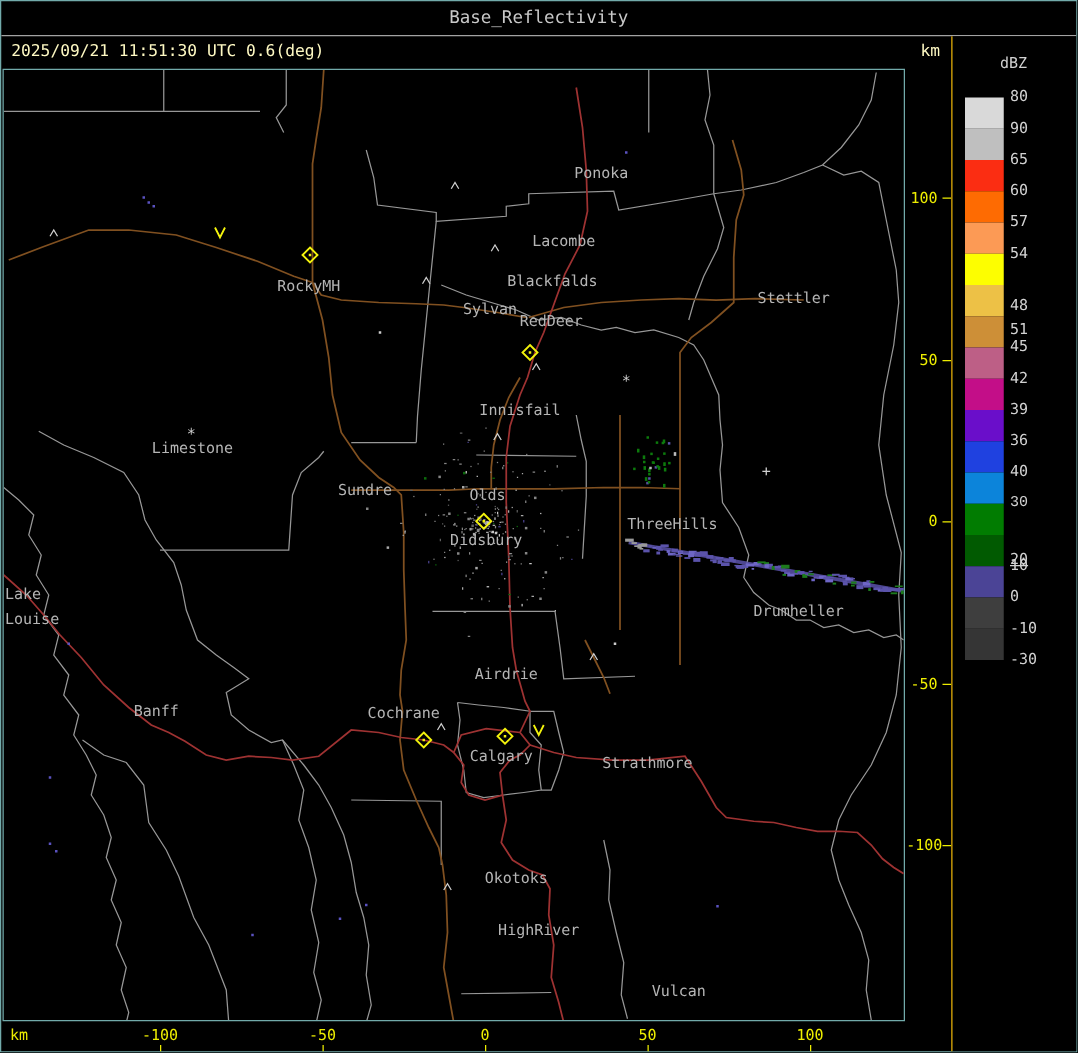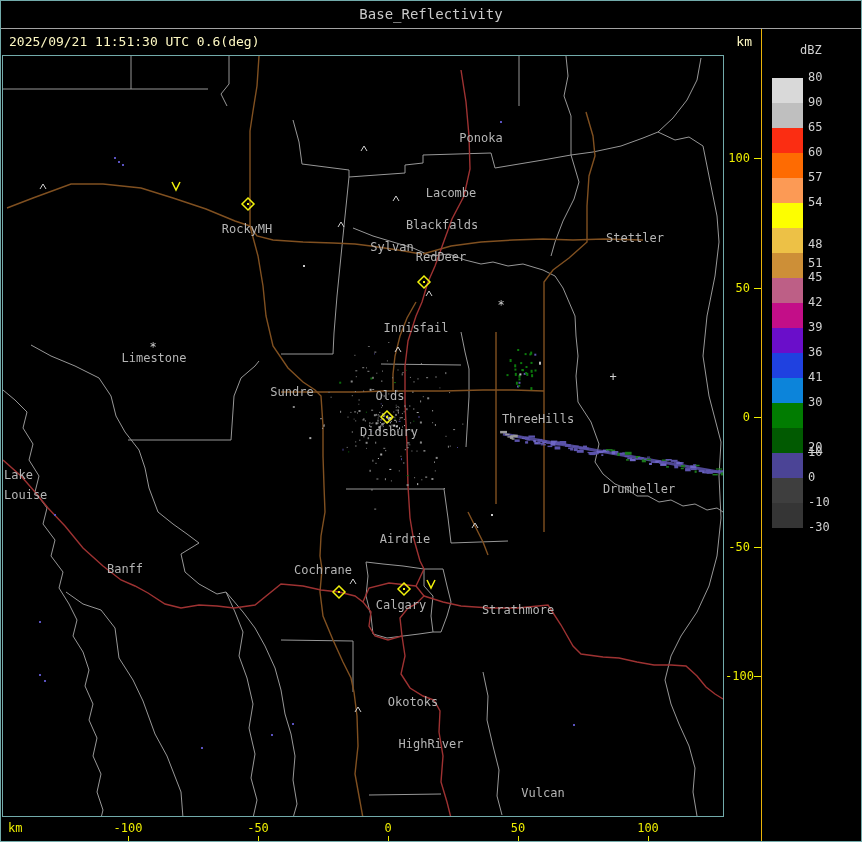--- a/index.html
+++ b/index.html
@@ -573,21 +573,21 @@
       <div class="cb-label mono" style="top: 91px;">65</div>
       <div class="cb-label mono" style="top: 116px;">60</div>
       <div class="cb-label mono" style="top: 141px;">57</div>
       <div class="cb-label mono" style="top: 166px;">54</div>
       <div class="cb-label mono" style="top: 191px; margin-top: 36px;">51</div>
       <div class="cb-label mono" style="top: 208px;">48</div>
       <div class="cb-label mono" style="top: 241px;">45</div>
       <div class="cb-label mono" style="top: 266px;">42</div>
       <div class="cb-label mono" style="top: 291px;">39</div>
       <div class="cb-label mono" style="top: 316px;">36</div>
-      <div class="cb-label mono" style="top: 341px;">41</div>
-      <div class="cb-label mono" style="top: 366px;">30</div>
+      <div class="cb-label mono" style="top: 341px;">40</div>
+      <div class="cb-label mono" style="top: 366px; font-family: Liberation Mono, monospace;">30</div>
       <div class="cb-label mono" style="top: 411px; text-decoration: underline;">20</div>
       <div class="cb-label mono" style="top: 416px;">10</div>
       <div class="cb-label mono" style="top: 441px;">0</div>
       <div class="cb-label mono" style="top: 466px;">-10</div>
       <div class="cb-label mono" style="top: 491px;">-30</div>
     </div>
 </div>
 
 </body></html>

